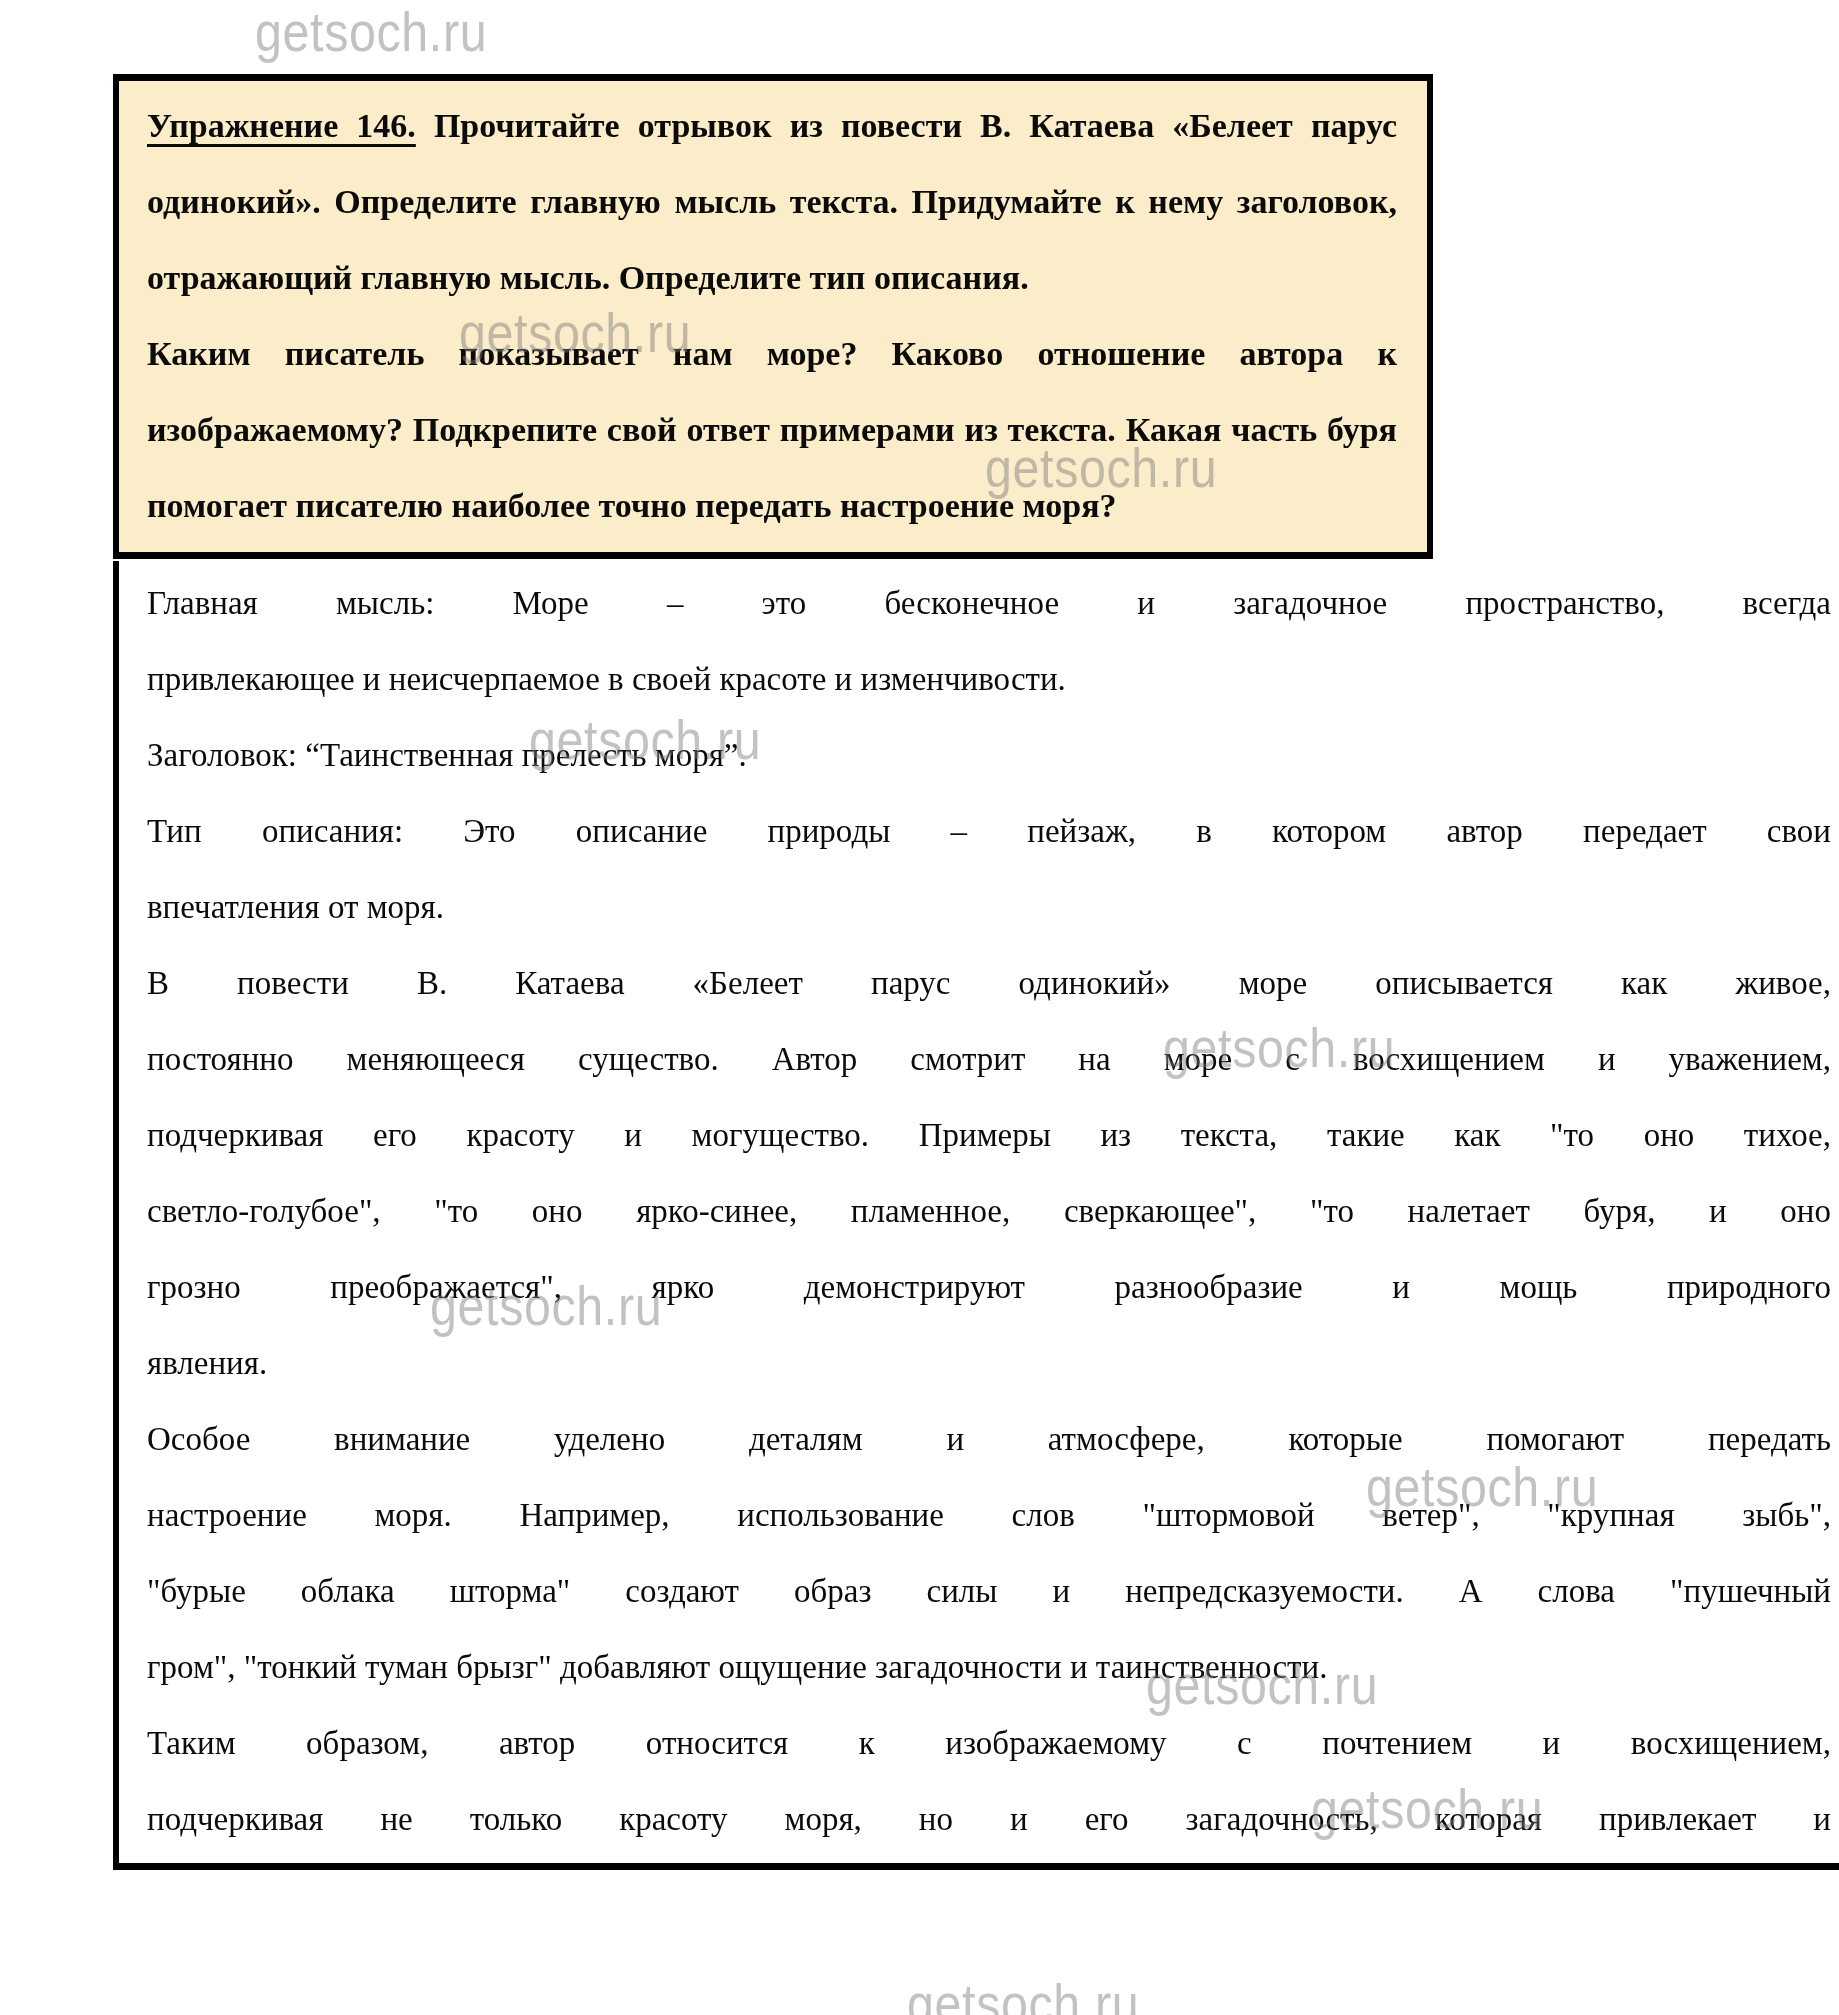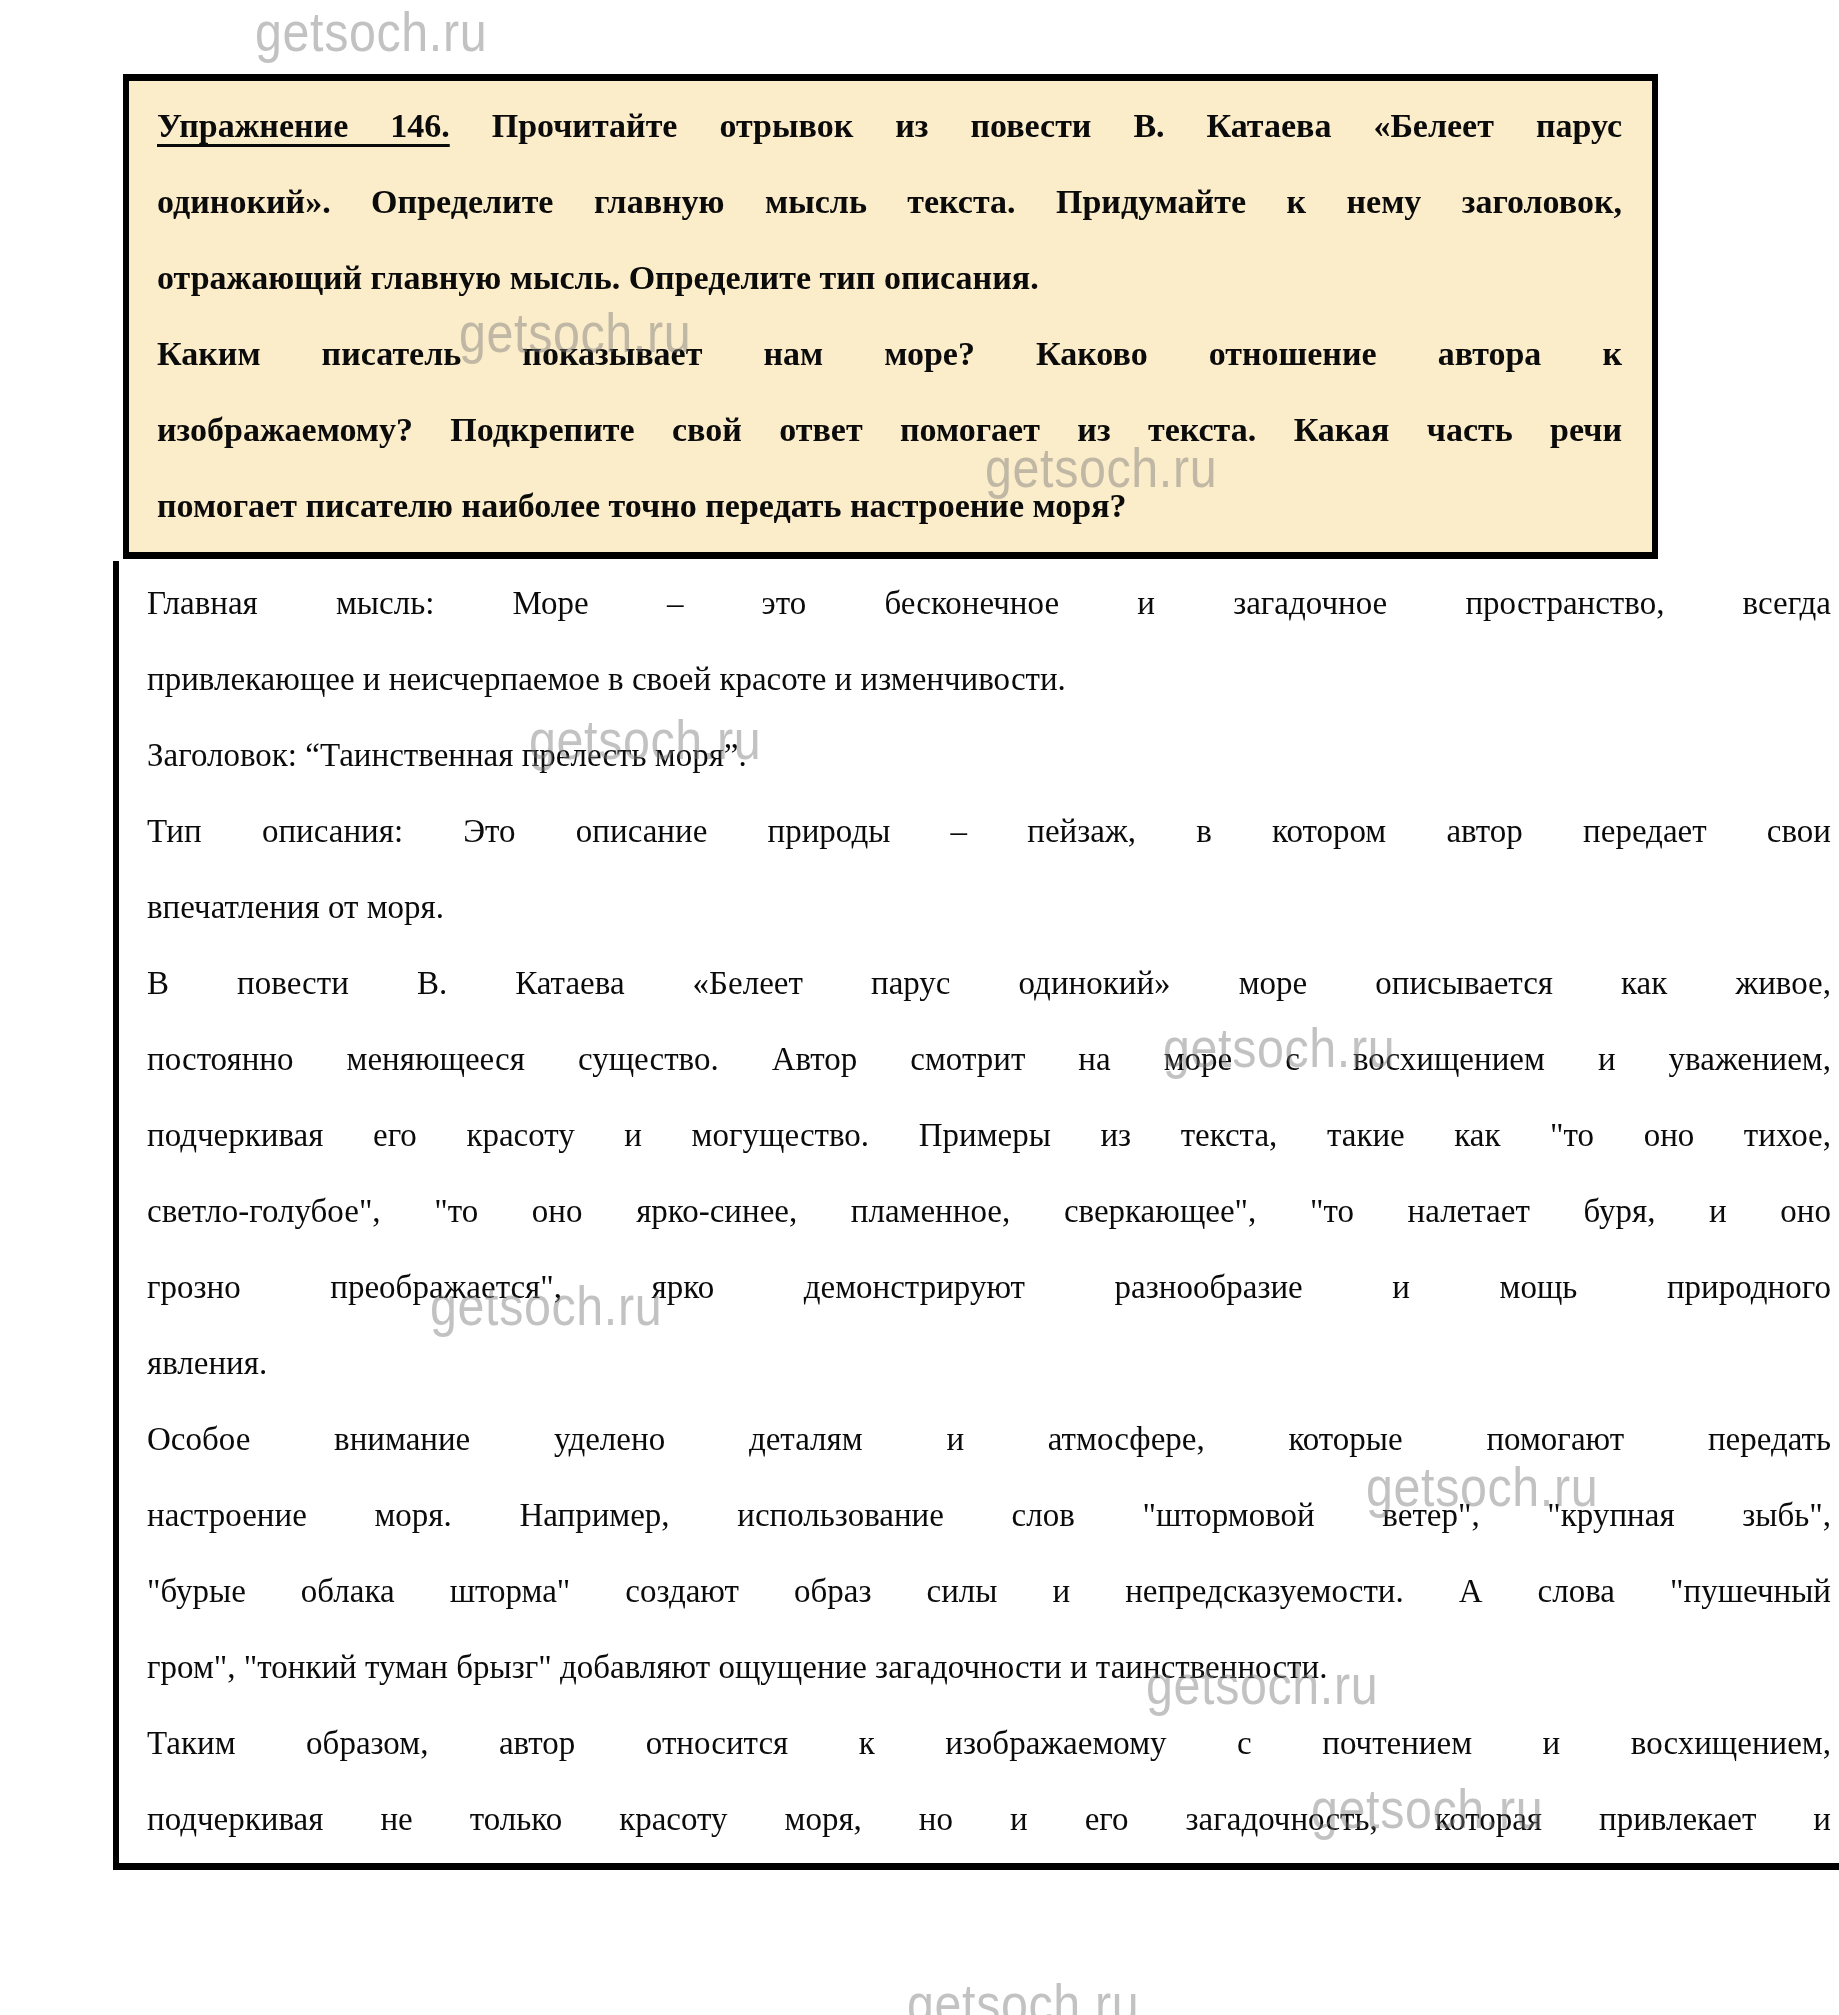--- a/index.html
+++ b/index.html
@@ -16,23 +16,23 @@
     color: #0b0b0b;
   }
   .page {
     position: absolute;
     inset: 0;
     padding-left: 27px;
   }
   
   .task-box {
     position: absolute;
-    left: 123px;
+    left: 113px;
     top: 74px;
-    width: 1535px;
+    width: 1320px;
     box-sizing: border-box;
     background: #fbecca;
     border: 6px solid #000;
     border-top-width: 7.4px;
     border-bottom-width: 7.4px;
     padding: 7.4px 30px 7.4px 28px;
     font-weight: bold;
     font-size: 34px;
     line-height: 76px;
     z-index: 1;
@@ -109,21 +109,21 @@
   <div class="wm wm-ans-6">getsoch.ru</div>
   <div class="wm wm-bottom">getsoch.ru</div>
 
   <div class="task-box">
     <div class="line">
       <span class="exercise-label">Упражнение 146.</span><span> Прочитайте отрывок из повести В. Катаева «Белеет парус</span>
     </div>
     <div class="line">одинокий». Определите главную мысль текста. Придумайте к нему заголовок,</div>
     <div class="line last">отражающий главную мысль. Определите тип описания.</div>
     <div class="line">Каким писатель показывает нам море? Каково отношение автора к</div>
-    <div class="line">изображаемому? Подкрепите свой ответ помогает из текста. Какая часть речи</div>
+    <div class="line">изображаемому? Подкрепите свой ответ примерами из текста. Какая часть буря</div>
     <div class="line last">помогает писателю наиболее точно передать настроение моря?</div>
   </div>
 
   <div class="answer-box">
     <div class="line">Главная мысль: Море – это бесконечное и загадочное пространство, всегда</div>
     <div class="line last">привлекающее и неисчерпаемое в своей красоте и изменчивости.</div>
     <div class="line last">Заголовок: “Таинственная прелесть моря”.</div>
     <div class="line">Тип описания: Это описание природы – пейзаж, в котором автор передает свои</div>
     <div class="line last">впечатления от моря.</div>
     <div class="line">В повести В. Катаева «Белеет парус одинокий» море описывается как живое,</div>

